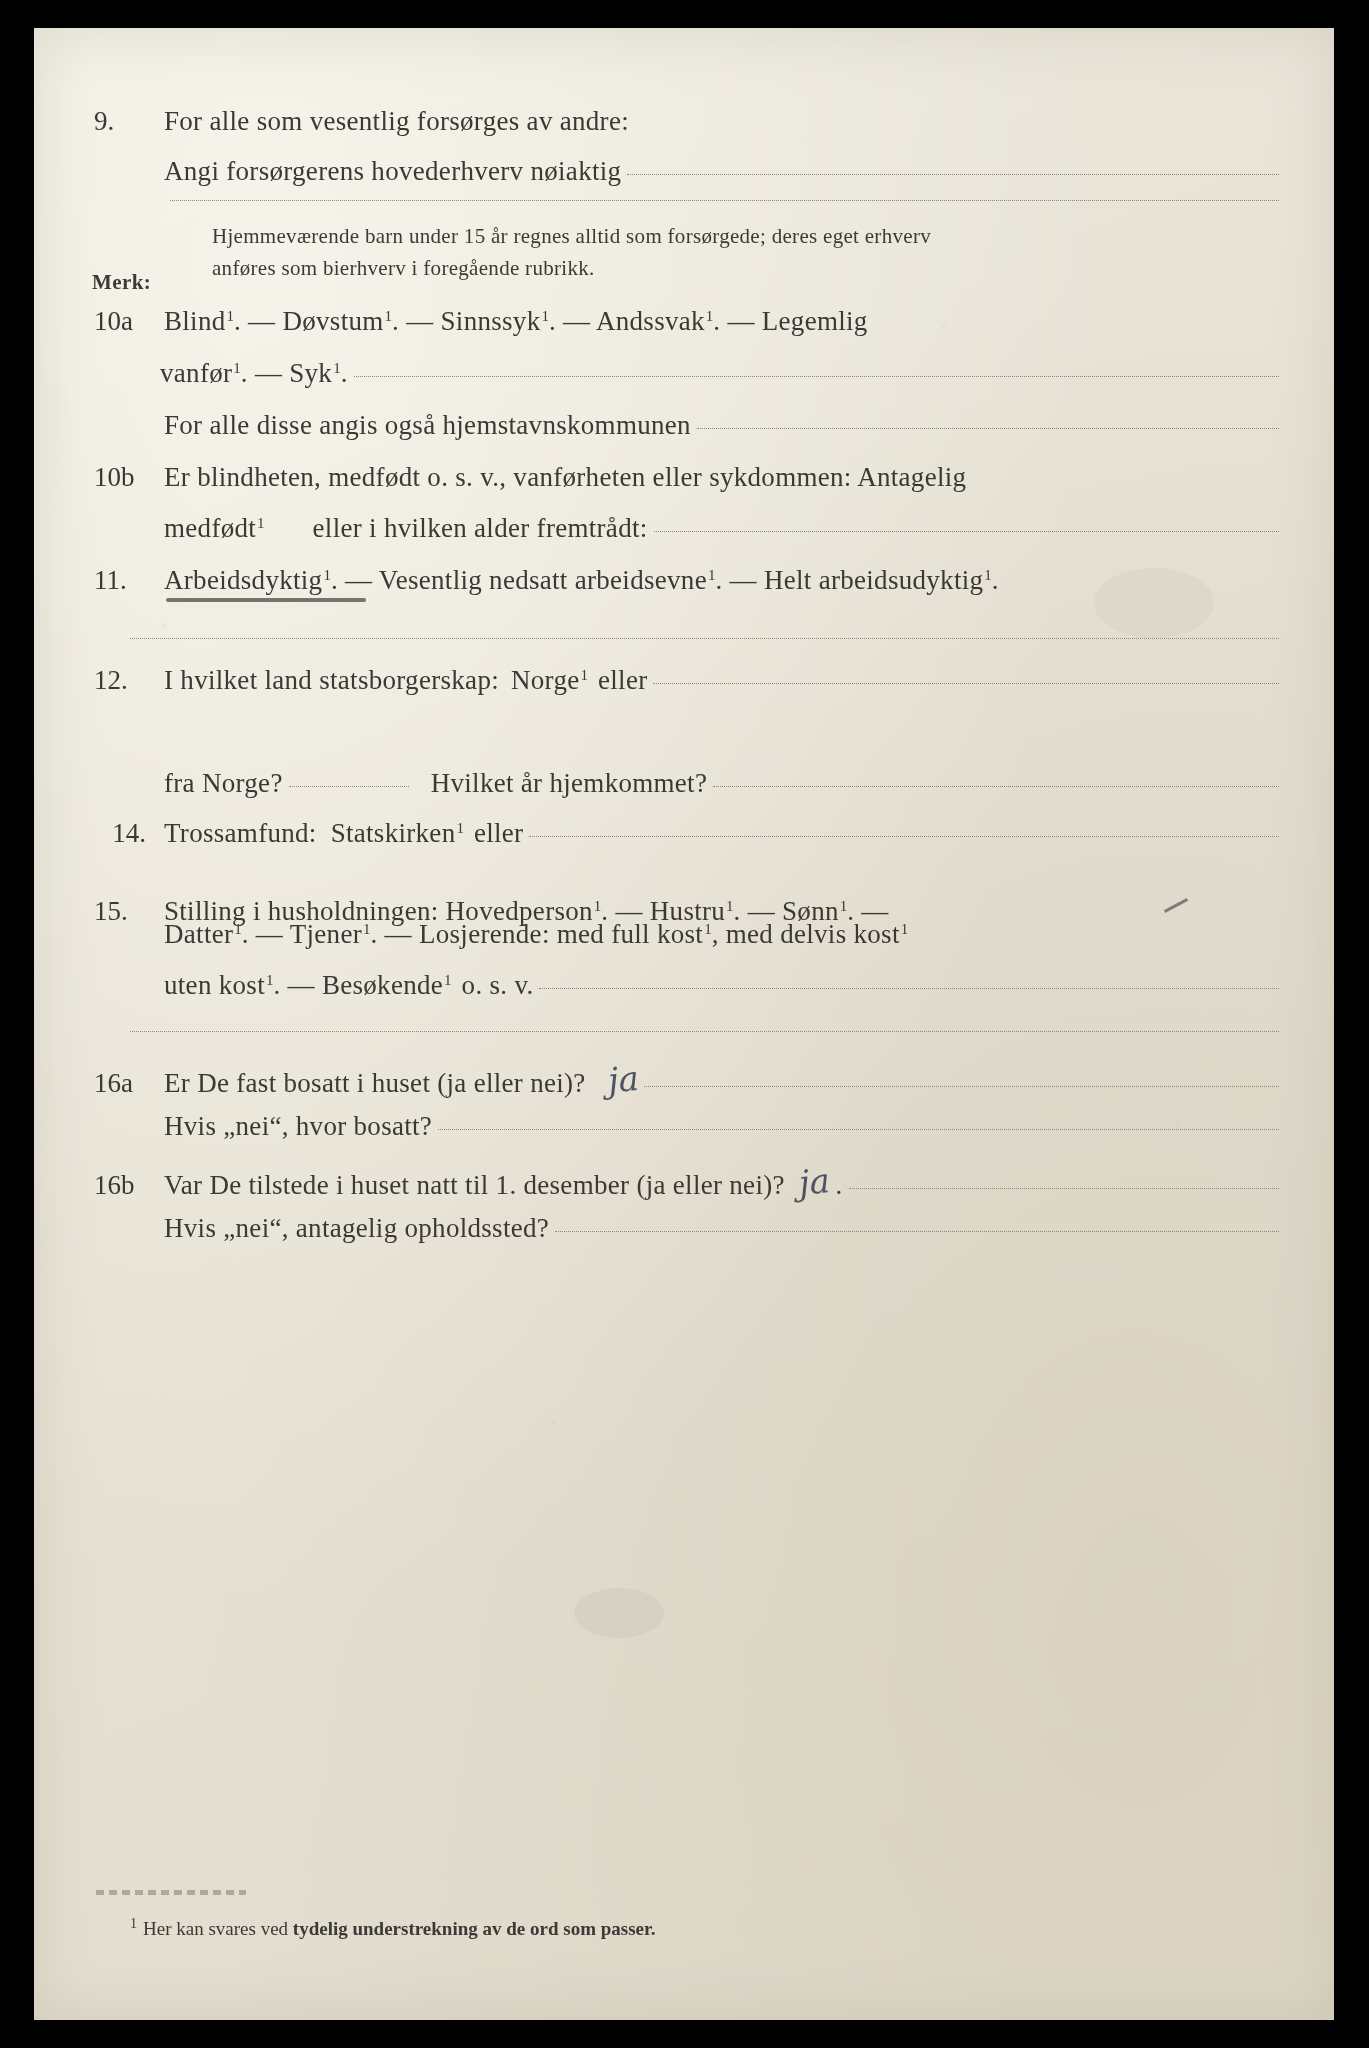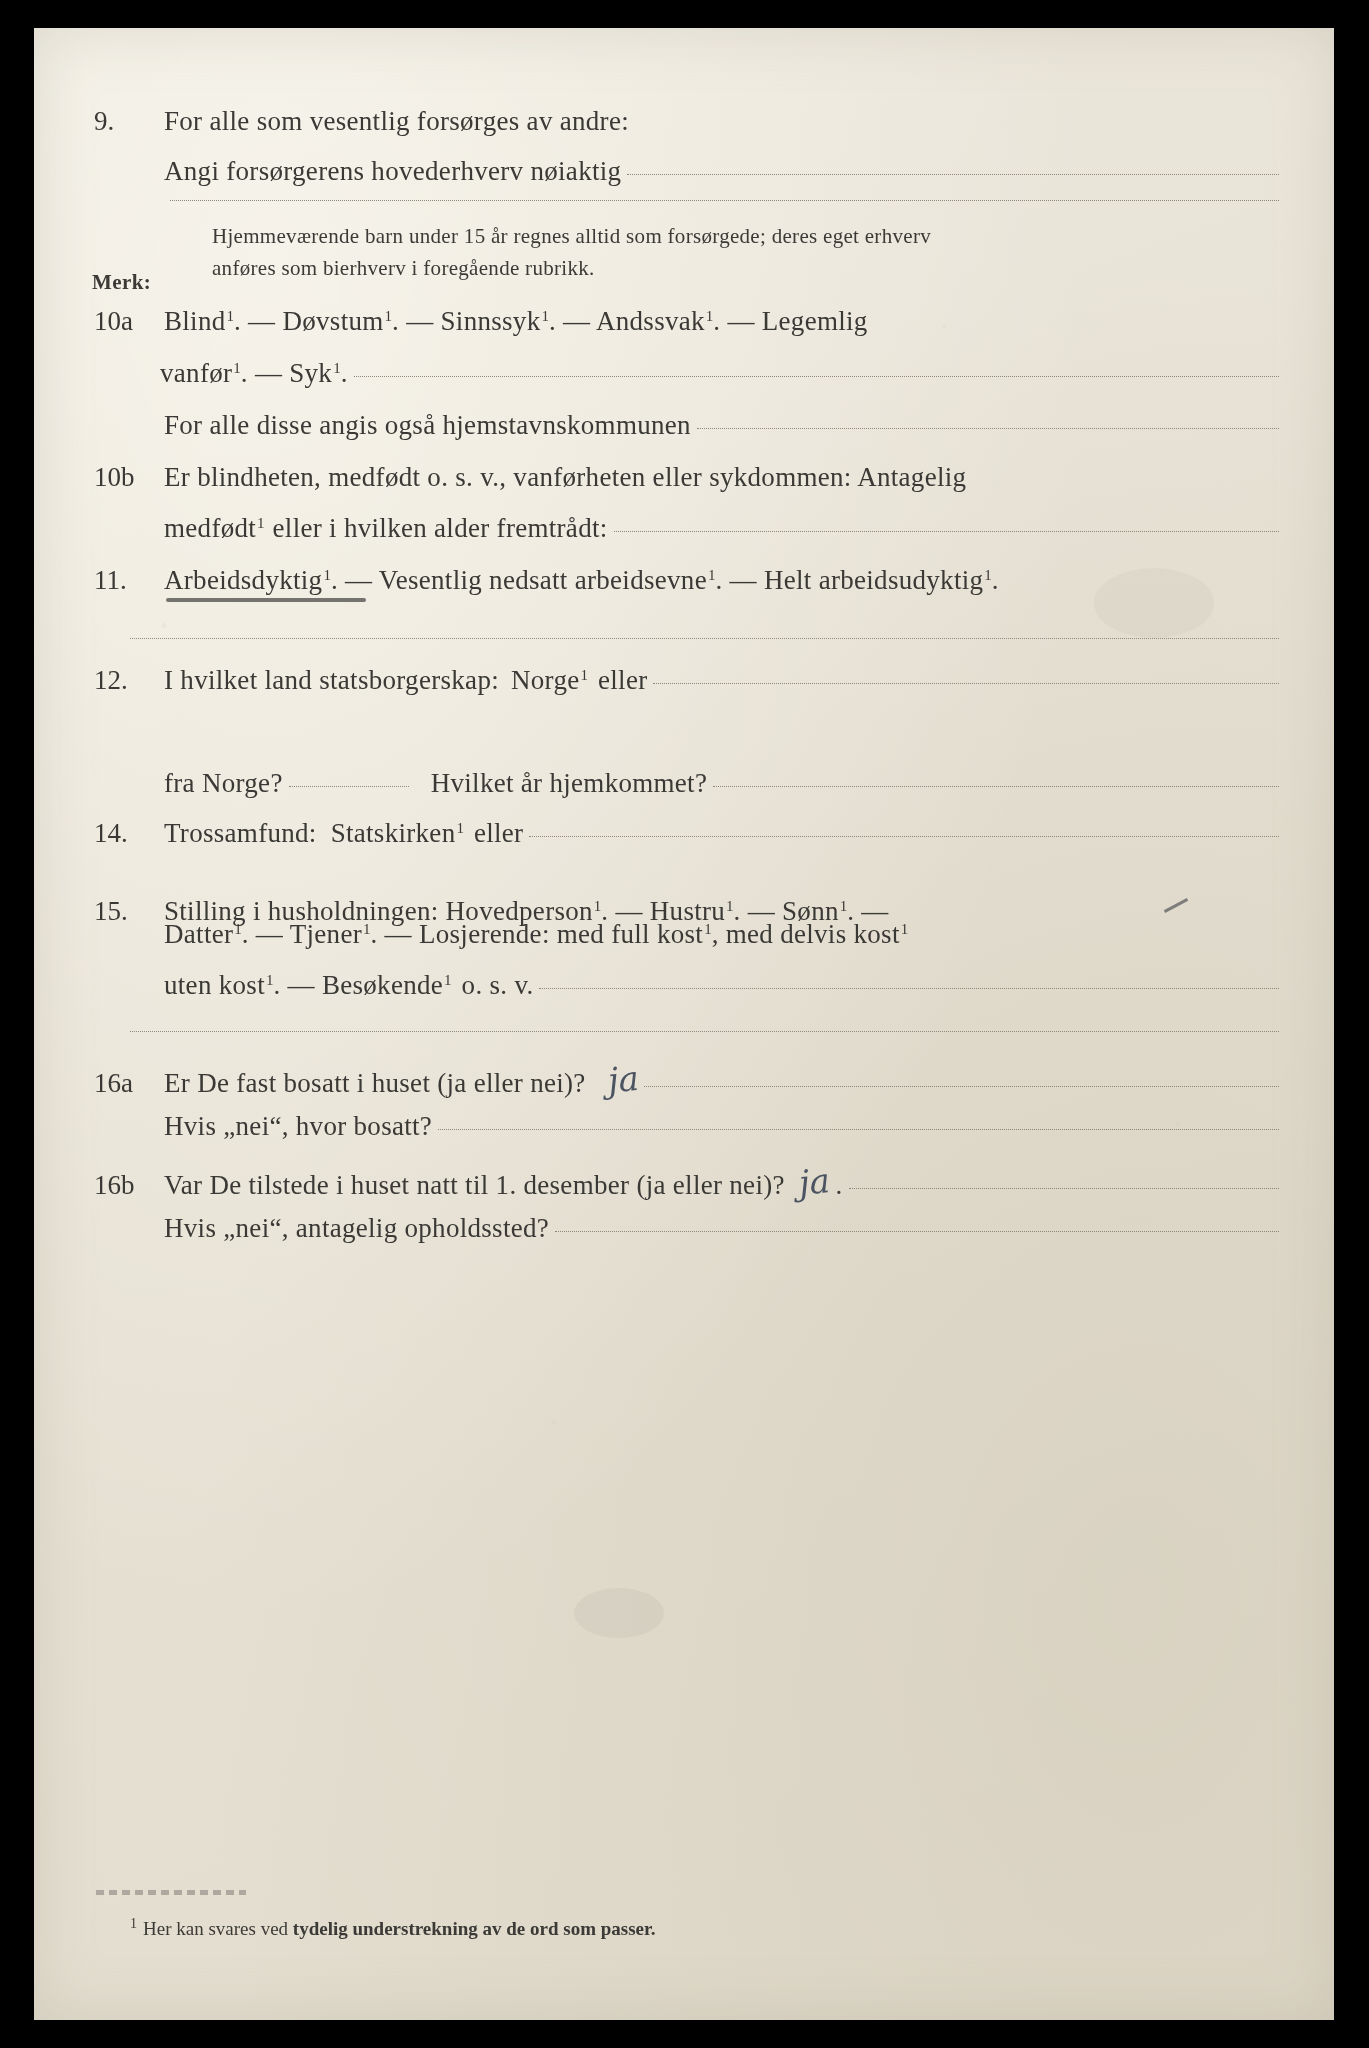--- a/index.html
+++ b/index.html
@@ -233,21 +233,21 @@
     </div>
 
     <div class="row" style="left:60px; top:434px; right:48px;">
       <span class="num">10b</span>
       <span class="txt">Er blindheten, medfødt o. s. v., vanførheten eller sykdommen: Antagelig</span>
     </div>
     <div class="row" style="left:60px; top:485px; right:55px;">
       <span class="num"></span>
       <span class="txt">medfødt</span>
         <span class="sup">1</span>
-      <span class="txt" style="padding-left:8px;">eller i hvilken alder fremtrådt:</span>
+      <span class="txt" style="padding-left:8px;margin-left:40px;">eller i hvilken alder fremtrådt:</span>
       <span class="leader"></span>
     </div>
 
     <div class="row" style="left:60px; top:537px; right:48px;">
       <span class="num">11.</span>
       <span class="txt">Arbeidsdyktig</span>
         <span class="sup">1</span>
       <span class="txt">.  —  Vesentlig nedsatt arbeidsevne</span>
         <span class="sup">1</span>
       <span class="txt">.  —  Helt arbeidsudyktig</span>
@@ -268,21 +268,21 @@
     </div>
 
     <div class="row" style="left:60px; top:740px; right:55px;">
       <span class="num"></span>
       <span class="txt">fra Norge?</span>
       <span class="leader fixed" style="width:120px;"></span>
       <span class="txt" style="padding-left:22px;">Hvilket år hjemkommet?</span>
       <span class="leader"></span>
     </div>
 
-    <div class="row" style="left:60px; top:790px; right:55px;">
+    <div class="row" style="left:60px; top:790px; right:55px;text-align:center;">
       <span class="num">14.</span>
       <span class="txt">Trossamfund:</span>
       <span class="txt" style="padding-left:14px;">Statskirken</span>
         <span class="sup">1</span>
       <span class="txt" style="padding-left:10px;">eller</span>
       <span class="leader"></span>
     </div>
 
     <div class="row" style="left:60px; top:840px; right:48px;margin-top:28px;">
       <span class="num">15.</span>

